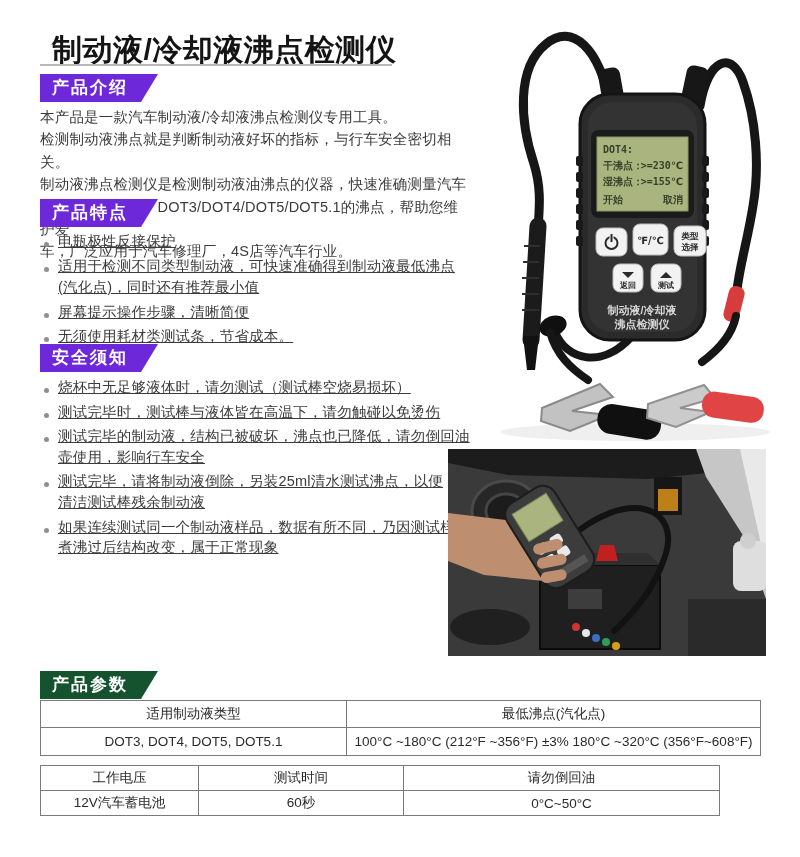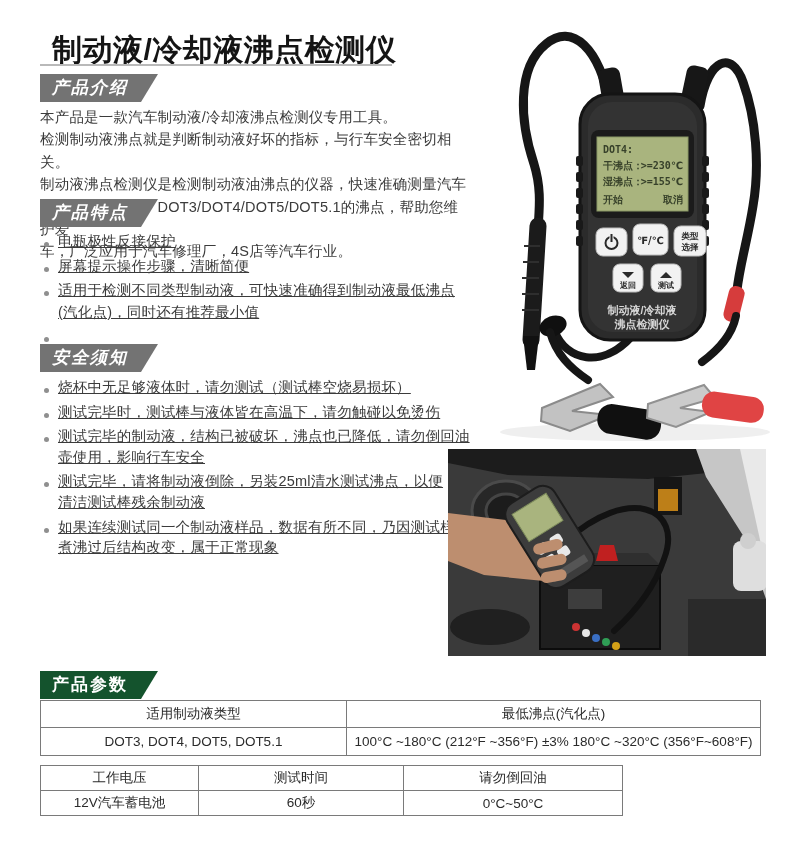--- a/index.html
+++ b/index.html
@@ -6,21 +6,21 @@
   .page{position:relative;width:800px;height:857px;background:#ffffff;overflow:hidden;
         font-family:"Liberation Sans","DejaVu Sans",sans-serif;color:#3b3b3b;}
 
   .page-title{position:absolute;left:40px;top:18px;margin:12px;font-size:30px;font-weight:bold;
               color:#141414;letter-spacing:.5px;}
   .title-rule{position:absolute;left:40px;top:64px;width:352px;height:2px;background:#b9b9b9;}
 
   .badge{position:absolute;left:40px;height:28px;line-height:28px;color:#fff;font-size:17px;
          font-weight:bold;letter-spacing:2px;padding:0 30px 0 12px;
          clip-path:polygon(0 0,100% 0,calc(100% - 17px) 100%,0 100%);}
-  .badge.red{background:#737373;font-style:italic;}
+  .badge.red{background:#6d28d9;}
   .badge.dark{background:#14532d;}
   .badge-intro{top:74px;}
   .badge-features{top:199px;}
   .badge-safety{top:344px;}
   .badge-params{top:671px;}
 
   .intro-text{position:absolute;left:40px;top:106px;width:430px;font-size:14.5px;font-weight:500;
               line-height:22.4px;color:#3b3b3b;white-space:pre-line;letter-spacing:.2px;}
 
   .bullet-list{position:absolute;left:40px;margin:0;padding:0;list-style:none;width:430px;}
@@ -38,21 +38,21 @@
   .photo-engine{left:448px;top:449px;width:318px;height:207px;}
 
   table{position:absolute;border-collapse:collapse;table-layout:fixed;}
   td,th{border:1px solid #7a7a7a;text-align:center;vertical-align:middle;
         font-size:13.5px;color:#2b2b2b;padding:0;}
   th{font-weight:500;}
   .table-brake{left:40px;top:700px;width:721px;}
   .table-brake th{height:26px;}
   .table-brake td{height:27px;}
   .table-brake .c1{width:305px;margin-left:16px;}
-  .table-power{left:40px;top:765px;width:583px;}
+  .table-power{left:40px;top:765px;width:680px;}
   .table-power th{height:24px;}
   .table-power td{height:24px;}
   .table-power .p1{width:157px;}
   .table-power .p2{width:204px;}
 
   .lcd-text{font-family:"DejaVu Sans Mono","DejaVu Sans",monospace;font-weight:bold;fill:#37412a;}
   .btn-text{font-family:"DejaVu Sans","Liberation Sans",sans-serif;fill:#2a2a2a;font-weight:bold;}
   .dev-label{fill:#d6d6d6;font-weight:bold;}
 </style>
 </head>
@@ -71,29 +71,30 @@
 车，广泛应用于汽车修理厂，4S店等汽车行业。</div>
 
   <div class="badge red badge-features">产品特点</div>
   <ul class="bullet-list features-list">
     <li class="bullet-item">
         <span class="dot"></span>
         <span class="bullet-text">电瓶极性反接保护</span>
       </li>
     <li class="bullet-item">
         <span class="dot"></span>
-        <span class="bullet-text">屏幕提示操作步骤，清晰简便</span>
-      </li>
-    <li class="bullet-item">
-        <span class="dot"></span>
         <span class="bullet-text">适用于检测不同类型制动液，可快速准确得到制动液最低沸点
 (汽化点)，同时还有推荐最小值</span>
       </li>
     <li class="bullet-item">
         <span class="dot"></span>
+        <span class="bullet-text">屏幕提示操作步骤，清晰简便</span>
+      </li>
+    <li class="bullet-item">
+        <span class="dot"></span>
+        <span class="bullet-text">无须使用耗材类测试条，节省成本。</span>
       </li>
   </ul>
 
   <div class="badge red badge-safety">安全须知</div>
   <ul class="bullet-list safety-list">
     <li class="bullet-item">
         <span class="dot"></span>
         <span class="bullet-text">烧杯中无足够液体时，请勿测试（测试棒空烧易损坏）</span>
       </li>
     <li class="bullet-item">

